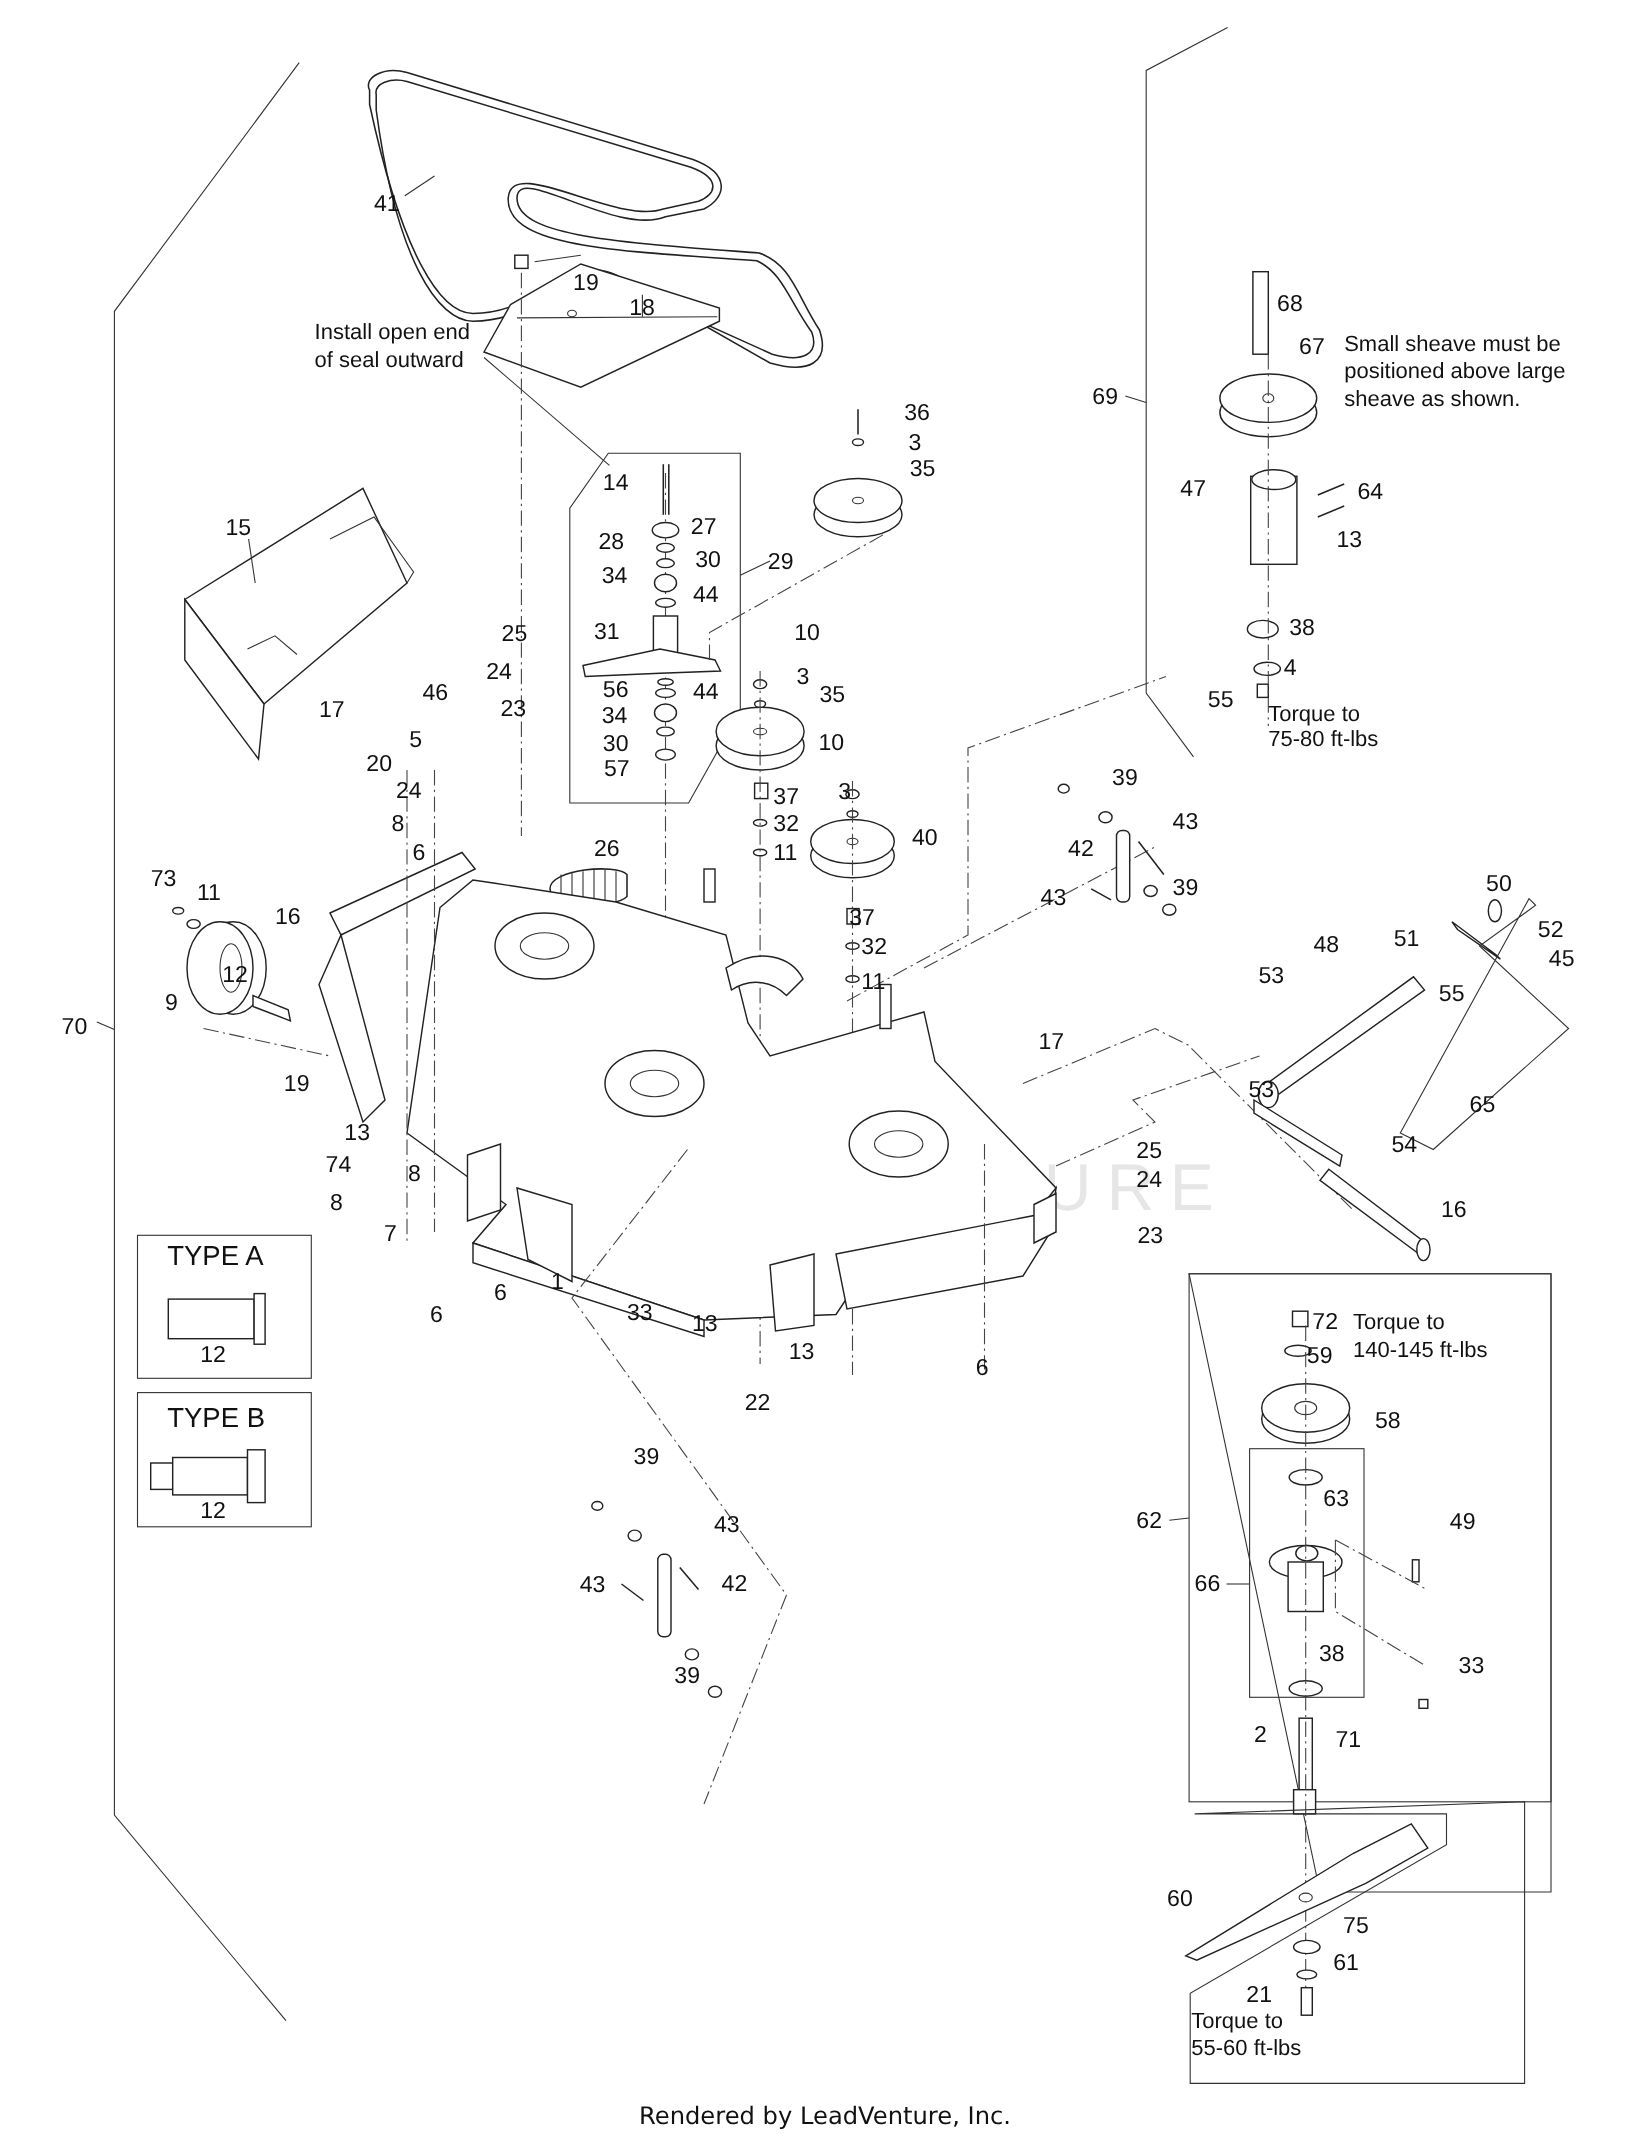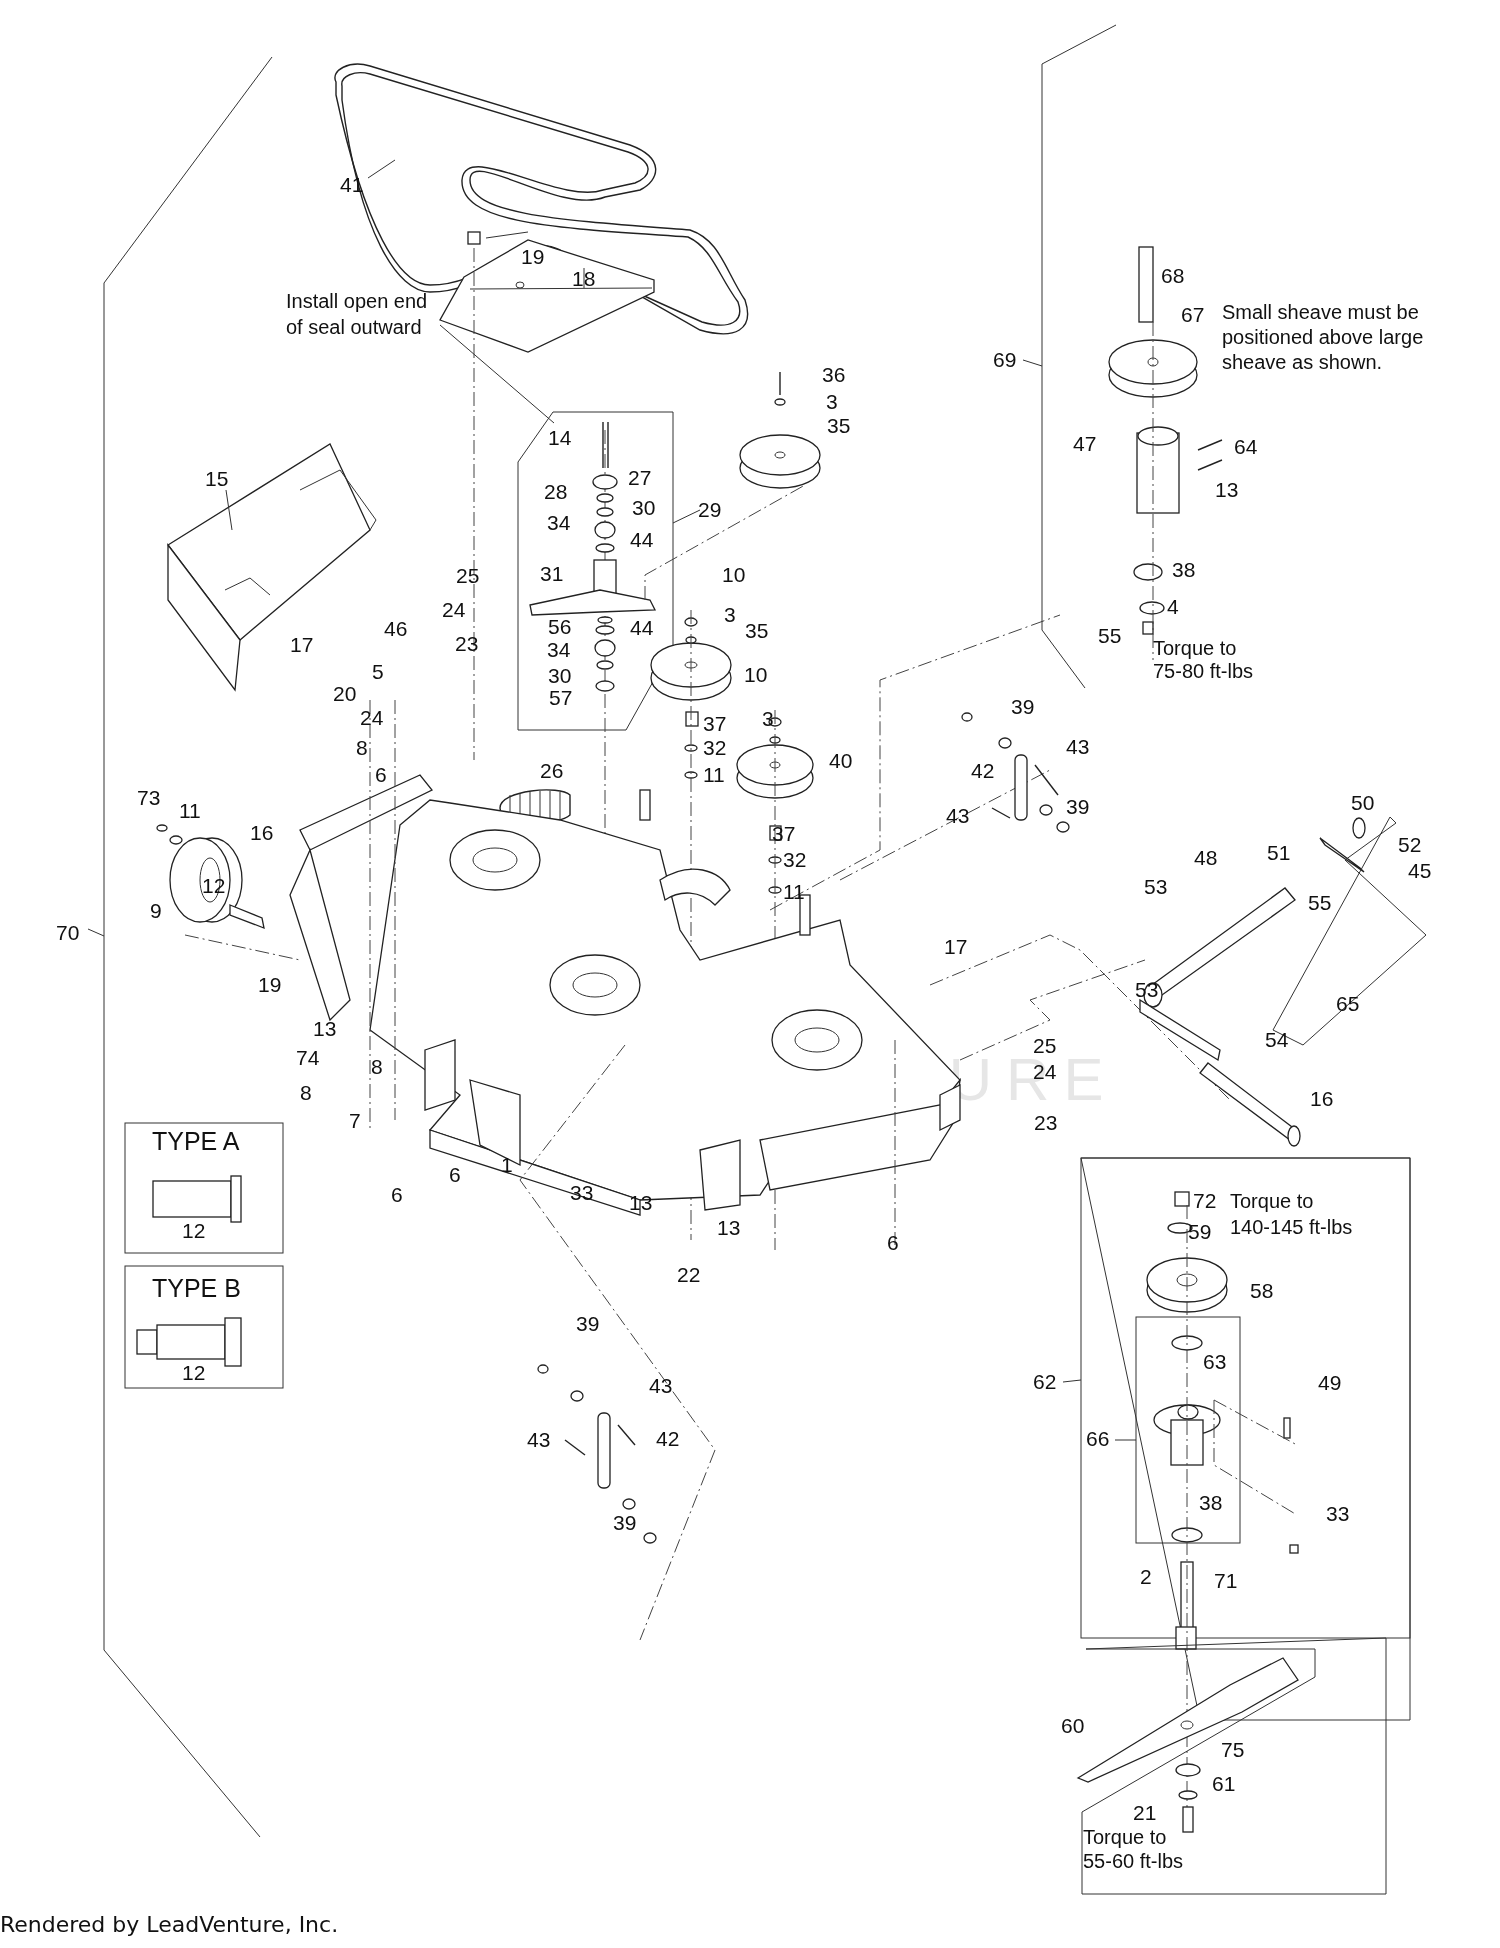--- a/index.html
+++ b/index.html
@@ -6,21 +6,21 @@
   body{width:1500px;height:1948px;position:relative;overflow:hidden;font-family:"Liberation Sans",sans-serif;}
   svg{position:absolute;left:0;top:0;}
   .ln{stroke:#222;stroke-width:1.4;fill:none;}
   .thin{stroke:#333;stroke-width:1;fill:none;}
   .dash{stroke:#444;stroke-width:1;fill:none;stroke-dasharray:14 4 2 4;}
   .part{stroke:#222;stroke-width:1.3;fill:#fff;}
   .lbl{font-family:"Liberation Sans",sans-serif;font-size:21px;fill:#111;}
   .note{font-family:"Liberation Sans",sans-serif;font-size:20px;fill:#111;}
   .typ{font-family:"Liberation Sans",sans-serif;font-size:25px;fill:#111;}
   .wm{font-family:"Liberation Sans",sans-serif;font-size:60px;fill:#e6e6e6;letter-spacing:14px;}
-  #footer{position:absolute;left:0;width:1500px;top:1912px;font-family:"DejaVu Sans",sans-serif;font-size:22px;color:#111;}
+  #footer{position:absolute;left:0;width:1500px;top:1912px;text-align:center;font-family:"DejaVu Sans",sans-serif;font-size:22px;color:#111;}
 </style>
 </head>
 <body>
 
 <svg width="1500" height="1948" viewBox="0 0 1500 1948" xmlns="http://www.w3.org/2000/svg">
 
   <text class="wm" x="520" y="1100">LEADVENTURE</text>
 
   <polyline class="thin" points="272,57 104,283 104,1650 260,1837"></polyline>
   <line class="thin" x1="88" y1="929" x2="104" y2="936"></line>

